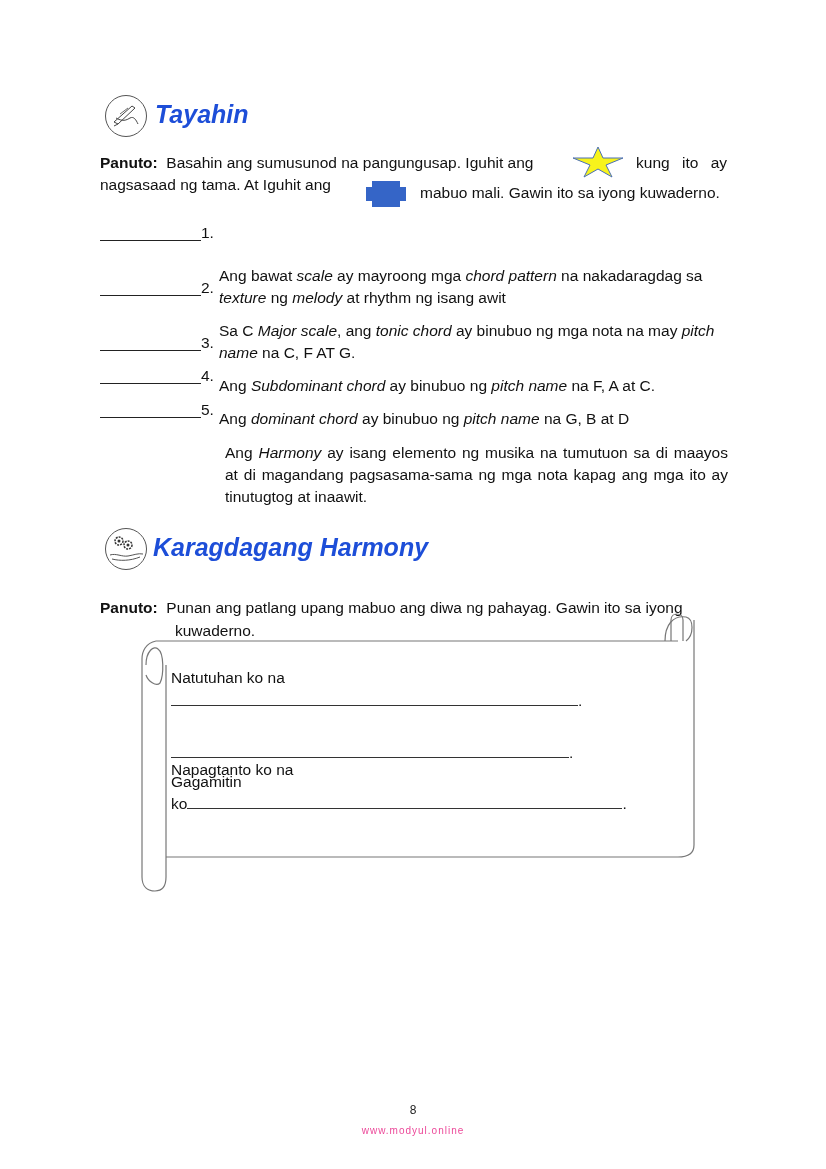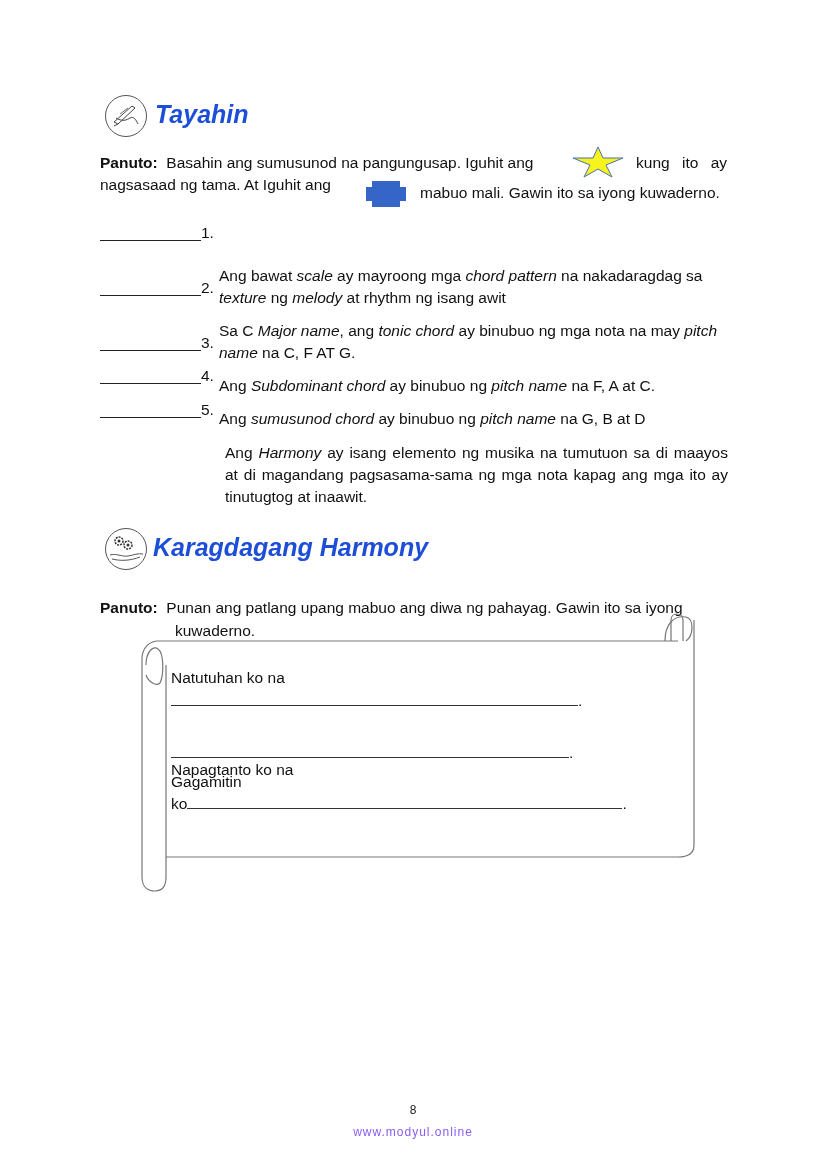--- a/index.html
+++ b/index.html
@@ -12,21 +12,21 @@
   .p { font-size:15.5px; line-height:22px; white-space:nowrap; }
   .b { font-weight:bold; }
   .i { font-style:italic; }
   .blank { display:inline-block; width:101px; border-bottom:1px solid #222; height:14px; vertical-align:baseline; }
   .item { position:absolute; left:100px; width:628px; font-size:15.5px; line-height:22px; }
   .item .num { position:absolute; left:101px; top:0; }
   .item .txt { position:absolute; left:119px; top:4px; right:0;margin-top:39px; }
   .just { text-align:justify; text-align-last:left; }
   .scroll-line { display:inline-block; border-bottom:1px solid #333; height:16px; }
   .footer-num { font-size:12px; color:#222; }
-  .footer-url { font-size:12px; color:#8b5cf6; letter-spacing:1px; }
+  .footer-url { font-size:10px; color:#ec4899; letter-spacing:1px; }
 </style>
 </head>
 <body>
 
 <div class="abs icon-circle" style="left:105px;top:95px;">
   <svg width="40" height="40" viewBox="0 0 40 40">
     <path d="M8 26 L26 10 L29 12 L12 28 Z" fill="none" stroke="#444" stroke-width="1"></path>
     <path d="M10 22 C14 24 18 26 24 22 C28 20 30 24 32 28" fill="none" stroke="#444" stroke-width="1"></path>
     <path d="M12 28 L8 30" stroke="#444" stroke-width="1"></path>
     <path d="M14 18 L22 12" stroke="#444" stroke-width="0.8"></path>
@@ -55,31 +55,31 @@
 
 <div id="items">
     <div class="item" style="top: 222px;">
       <span class="blank" style="position: absolute; left: 0px; top: 4px;"></span>
       <span class="num">1.</span>
       <div class="txt"><span>Ang bawat </span><span class="i">scale</span><span> ay mayroong mga </span><span class="i">chord pattern</span><span> na nakadaragdag sa </span><span class="i">texture</span><span> ng </span><span class="i">melody</span><span> at rhythm ng isang awit</span></div>
     </div>
     <div class="item" style="top: 277px;">
       <span class="blank" style="position: absolute; left: 0px; top: 4px;"></span>
       <span class="num">2.</span>
-      <div class="txt"><span>Sa C </span><span class="i">Major name</span><span>, ang </span><span class="i">tonic chord</span><span> ay binubuo ng mga nota na may </span><span class="i">pitch name</span><span> na C, F AT G.</span></div>
+      <div class="txt"><span>Sa C </span><span class="i">Major scale</span><span>, ang </span><span class="i">tonic chord</span><span> ay binubuo ng mga nota na may </span><span class="i">pitch name</span><span> na C, F AT G.</span></div>
     </div>
     <div class="item" style="top: 332px;">
       <span class="blank" style="position: absolute; left: 0px; top: 4px;"></span>
       <span class="num">3.</span>
       <div class="txt"><span>Ang </span><span class="i">Subdominant chord</span><span> ay binubuo ng </span><span class="i">pitch name</span><span> na F, A at C.</span></div>
     </div>
     <div class="item" style="top: 365px;">
       <span class="blank" style="position: absolute; left: 0px; top: 4px;"></span>
       <span class="num">4.</span>
-      <div class="txt"><span>Ang </span><span class="i">sumusunod chord</span><span> ay binubuo ng </span><span class="i">pitch name</span><span> na G, B at D</span></div>
+      <div class="txt"><span>Ang </span><span class="i">dominant chord</span><span> ay binubuo ng </span><span class="i">pitch name</span><span> na G, B at D</span></div>
     </div>
     <div class="item" style="top: 399px;">
       <span class="blank" style="position: absolute; left: 0px; top: 4px;"></span>
       <span class="num">5.</span>
       <div class="txt just" style="left: 125px;"><span>Ang </span><span class="i">Harmony</span><span> ay isang elemento ng musika na tumutuon sa di maayos at di magandang pagsasama-sama ng mga nota kapag ang mga ito ay tinutugtog at inaawit.</span></div>
     </div>
   </div>
 
 <div class="abs icon-circle" style="left:105px;top:528px;">
   <svg width="40" height="40" viewBox="0 0 40 40">

